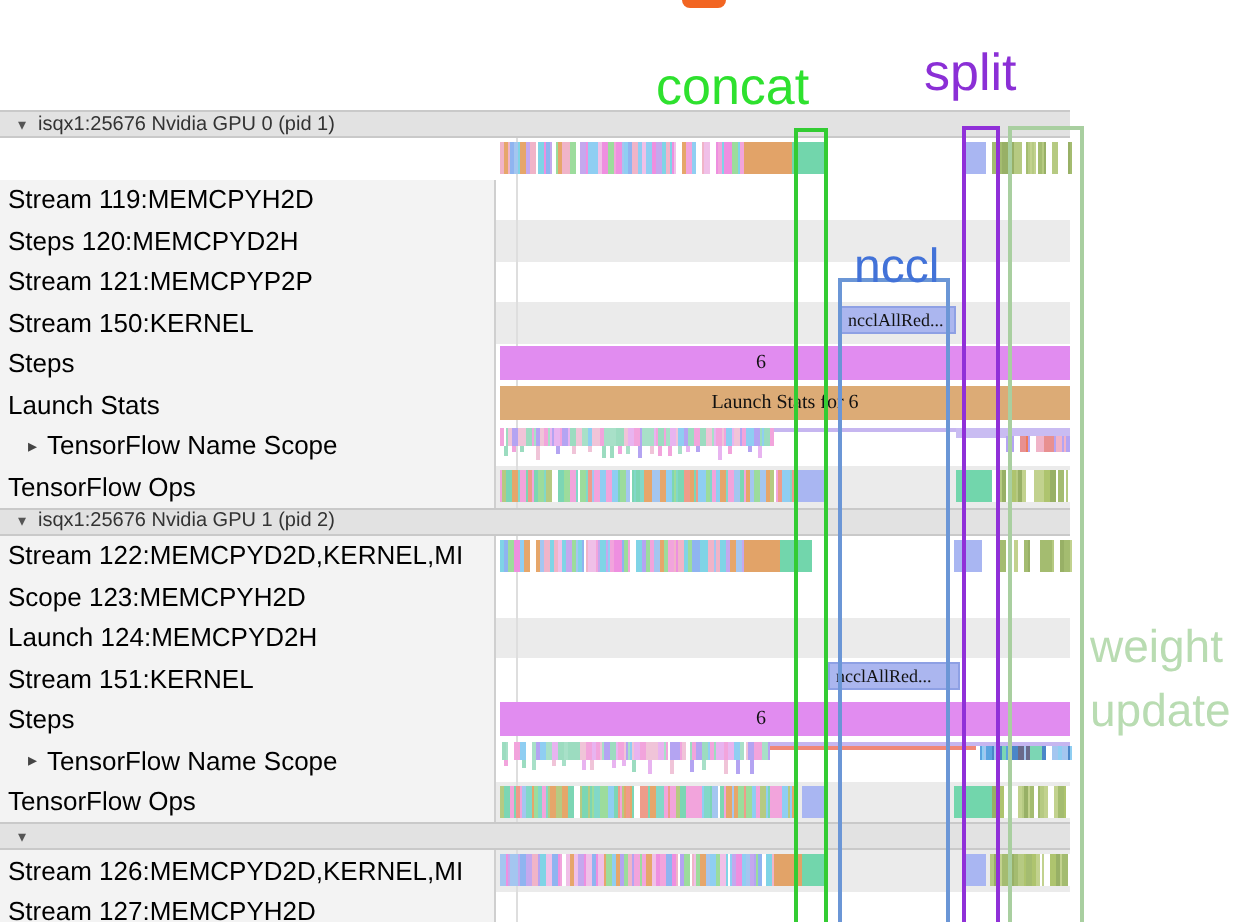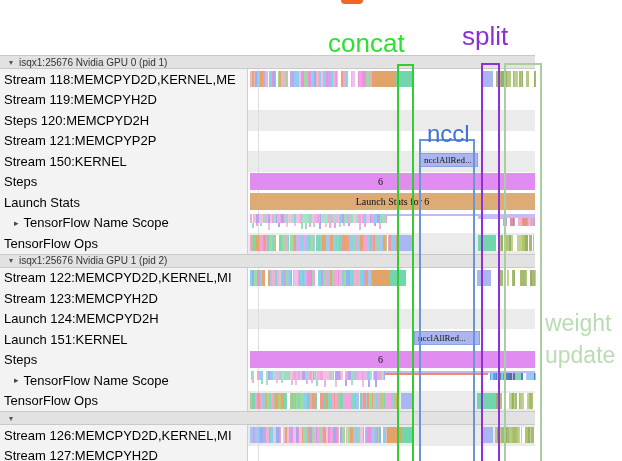--- a/index.html
+++ b/index.html
@@ -129,23 +129,20 @@
           <span class="stripe" style="left: 23px; width: 1px; background: rgb(255, 255, 255);"></span>
           <span class="stripe" style="left: 24px; width: 2px; background: rgb(164, 188, 112);"></span>
           <span class="stripe" style="left: 26px; width: 1px; background: rgb(182, 202, 130);"></span>
           <span class="stripe" style="left: 27px; width: 1px; background: rgb(152, 176, 102);"></span>
           <span class="stripe" style="left: 28px; width: 3px; background: rgb(255, 255, 255);"></span>
           <span class="stripe" style="left: 31px; width: 3px; background: rgb(182, 202, 130);"></span>
           <span class="stripe" style="left: 34px; width: 2px; background: rgb(255, 255, 255);"></span>
           <span class="stripe" style="left: 36px; width: 3px; background: rgb(255, 255, 255);"></span>
           <span class="stripe" style="left: 39px; width: 1px; background: rgb(152, 176, 102);"></span>
           <span class="stripe" style="left: 40px; width: 2px; background: rgb(164, 188, 112);"></span>
-        </div>
-        <div class="label-cell">
-          <span>Stream 118:MEMCPYD2D,KERNEL,ME</span>
         </div>
       </div>
       <div class="row" style="height: 20.5px;">
         <div class="shade white"></div>
         <div class="label-cell">
           <span>Stream 119:MEMCPYH2D</span>
         </div>
       </div>
       <div class="row" style="height: 20.5px;">
         <div class="shade gray"></div>
@@ -515,36 +512,36 @@
           <span class="stripe" style="left: 37px; width: 3px; background: rgb(164, 188, 112);"></span>
           <span class="stripe" style="left: 40px; width: 1px; background: rgb(194, 210, 142);"></span>
         </div>
         <div class="label-cell">
           <span>Stream 122:MEMCPYD2D,KERNEL,MI</span>
         </div>
       </div>
       <div class="row" style="height: 20.5px;">
         <div class="shade white"></div>
         <div class="label-cell">
-          <span>Stream 123:MEMCPYH2D</span>
+          <span>Scope 123:MEMCPYH2D</span>
         </div>
       </div>
       <div class="row" style="height: 20.5px;">
         <div class="shade gray"></div>
         <div class="label-cell">
           <span>Launch 124:MEMCPYD2H</span>
         </div>
       </div>
       <div class="row" style="height: 20.5px;">
         <div class="shade white"></div>
         <div class="bar" style="left: 414px; top: 2px; width: 66px; height: 14px; background: rgb(171, 182, 239); border: 1px solid rgb(142, 160, 228); box-sizing: border-box;">
           <div class="bar-label" style="font-size: 9px; left: 3px;">ncclAllRed...</div>
         </div>
         <div class="label-cell">
-          <span>Launch 151:KERNEL</span>
+          <span>Stream 151:KERNEL</span>
         </div>
       </div>
       <div class="row" style="height: 20.5px;">
         <div class="shade white"></div>
         <div class="bar" style="left: 250px; top: 1px; width: 285px; height: 17px; background: rgb(225, 140, 240);">
           <div class="bar-label" style="font-size: 10px; left: 128px;">6</div>
         </div>
         <div class="label-cell">
           <span>Steps</span>
         </div>

